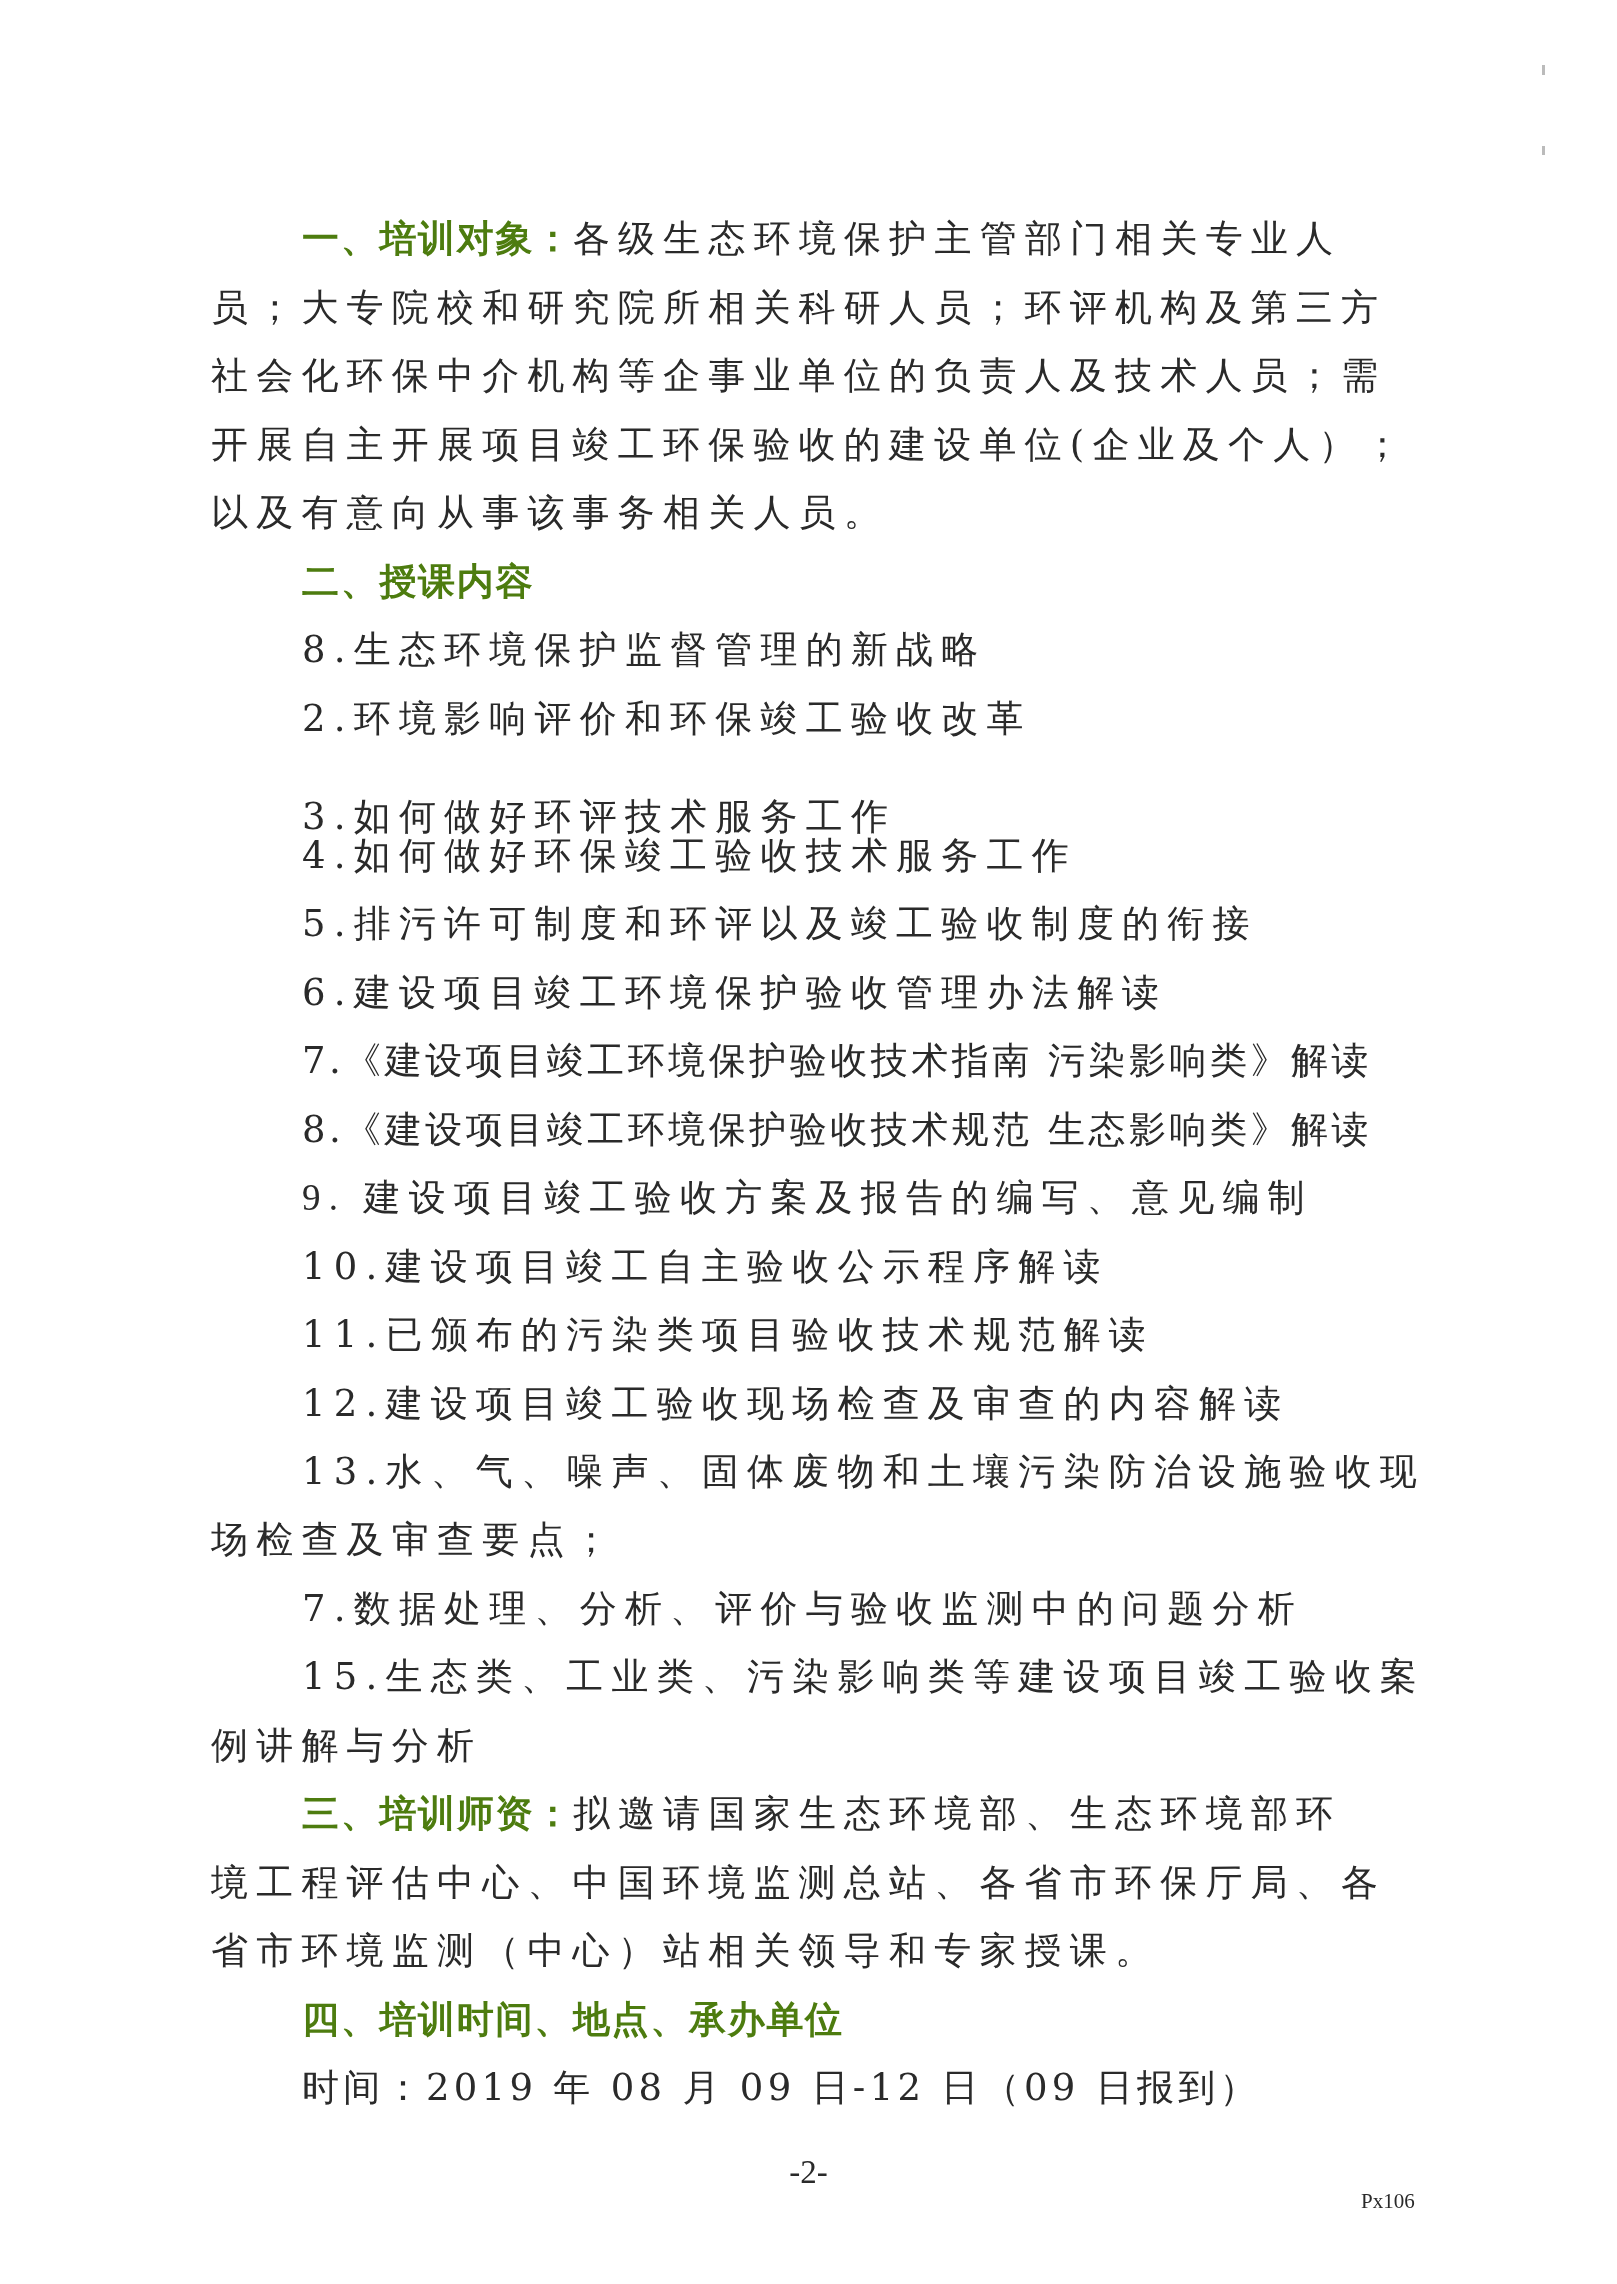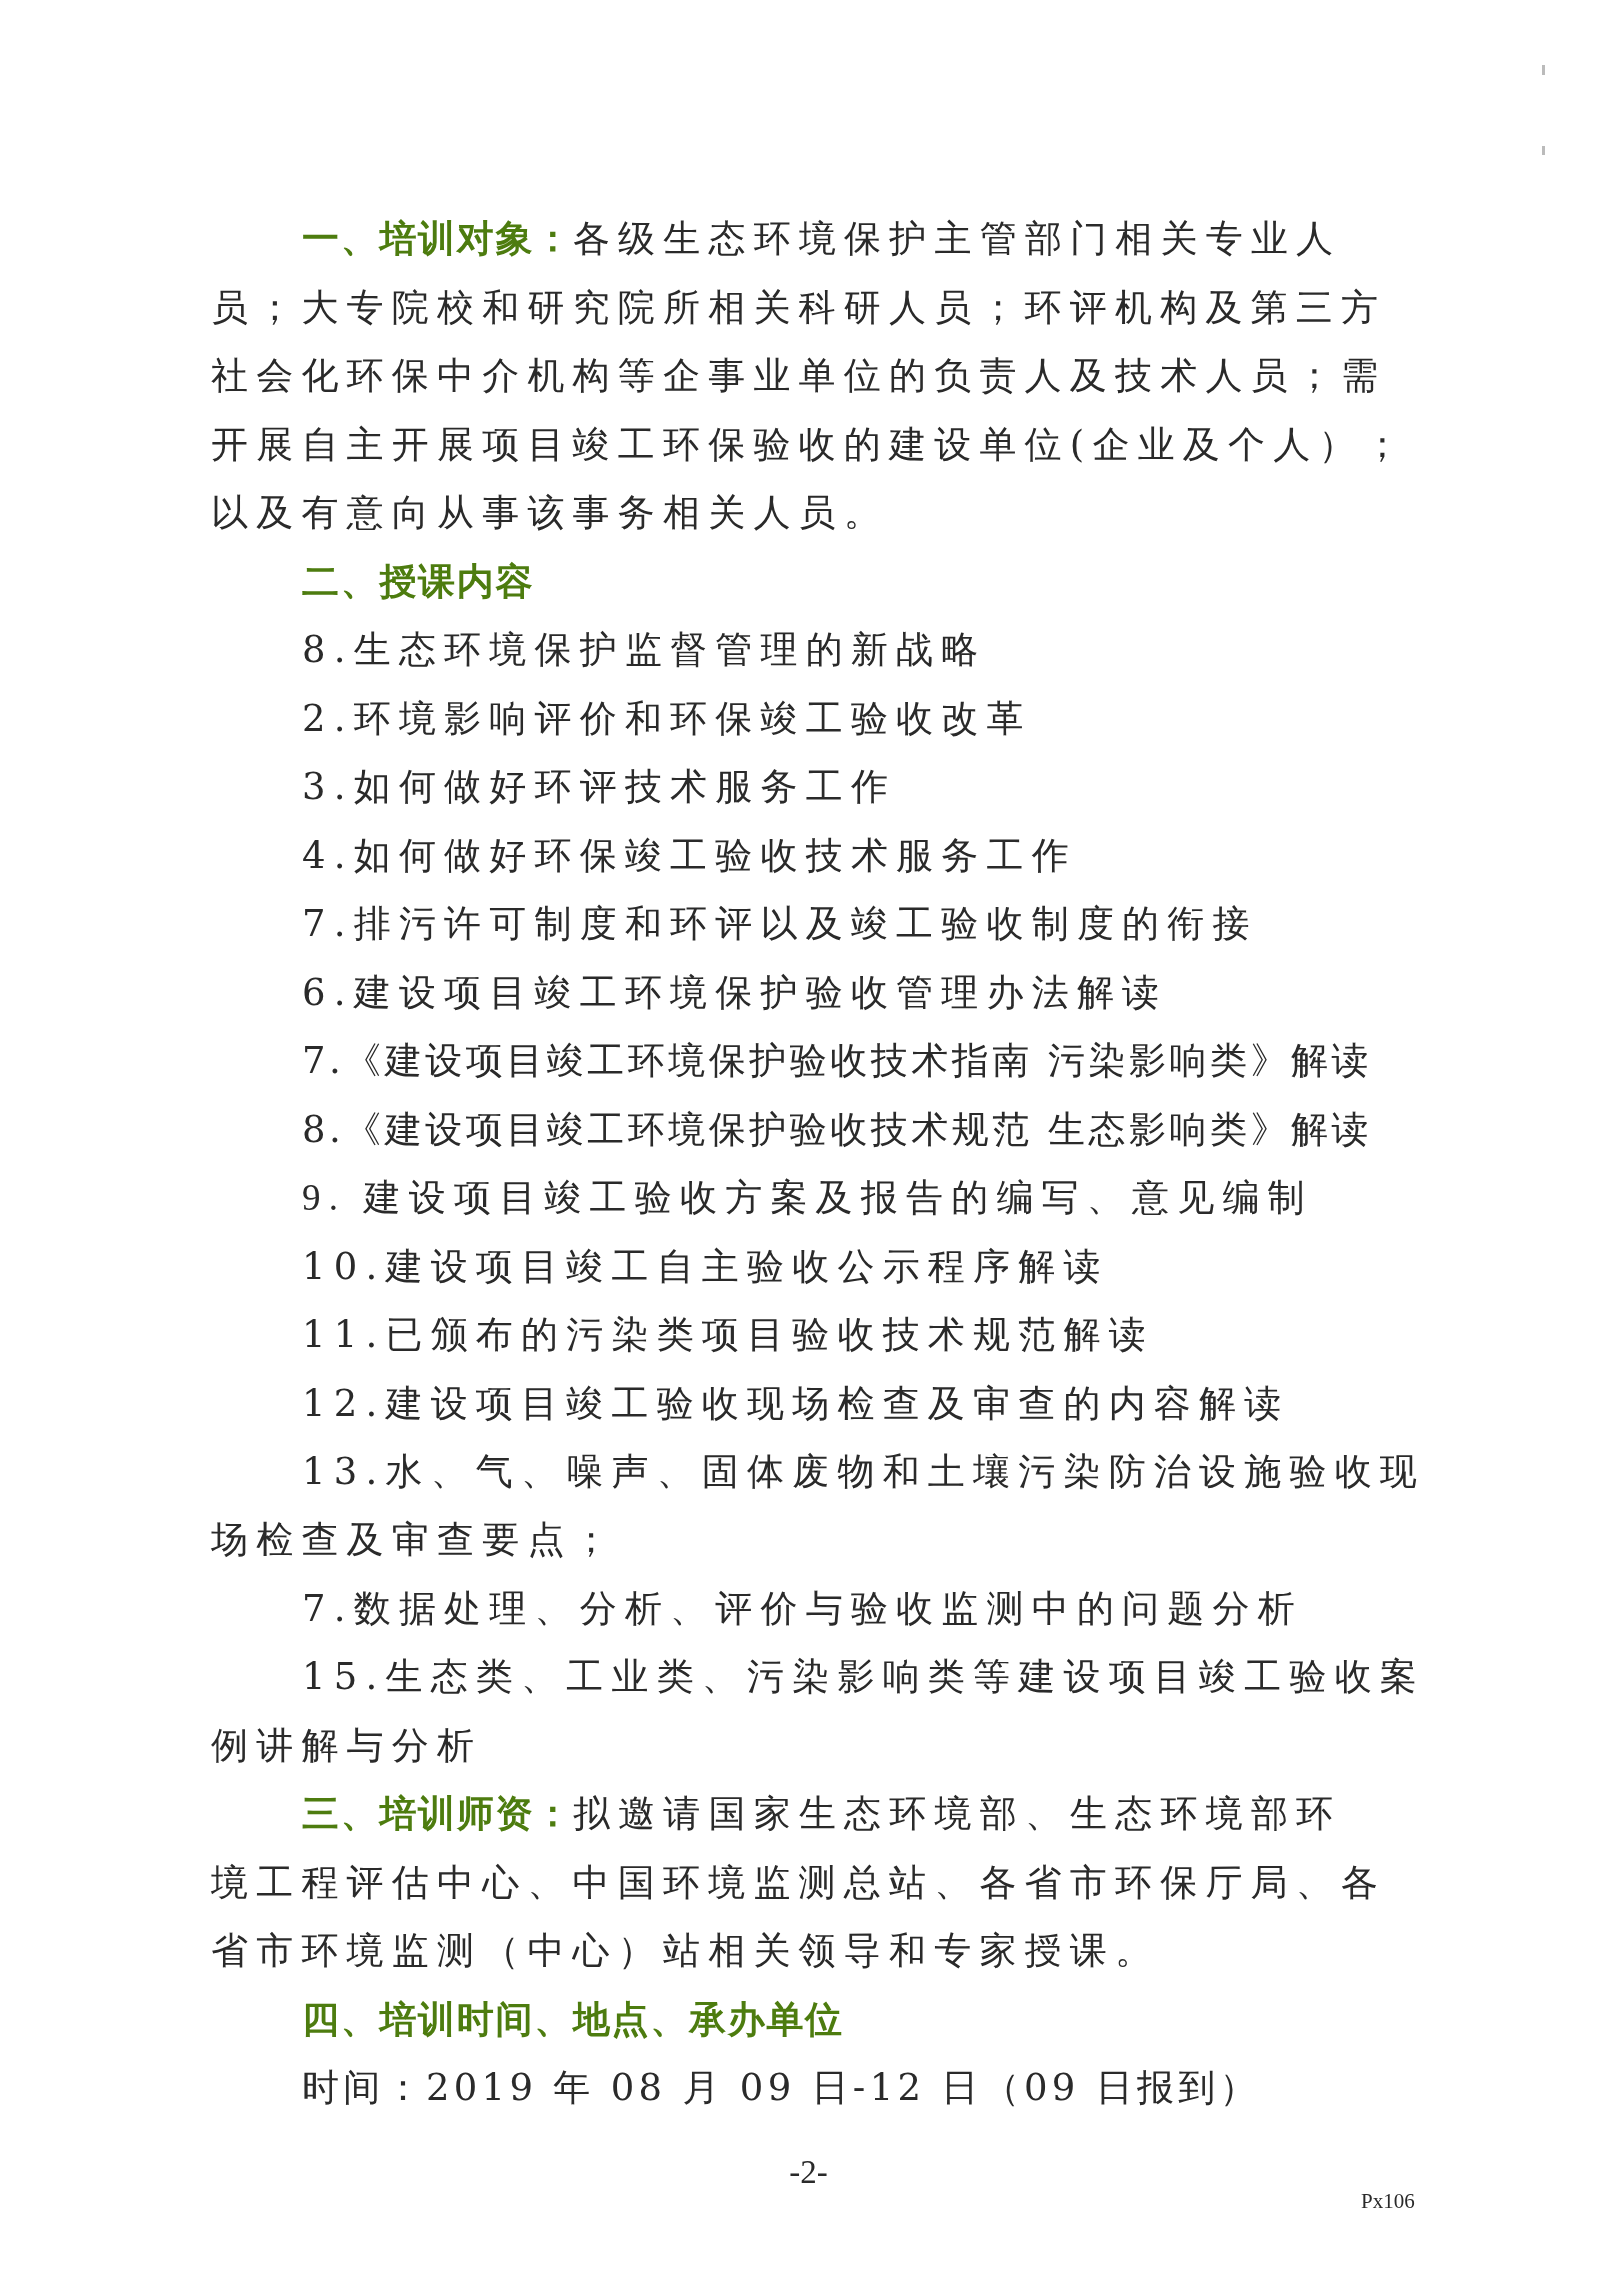--- a/index.html
+++ b/index.html
@@ -26,23 +26,23 @@
     <span class="b">一、培训对象：</span><span>各级生态环境保护主管部门相关专业人</span>
   </div>
   <div class="ln" style="top:274px;">员；大专院校和研究院所相关科研人员；环评机构及第三方</div>
   <div class="ln" style="top:342px;">社会化环保中介机构等企事业单位的负责人及技术人员；需</div>
   <div class="ln" style="top:411px;">开展自主开展项目竣工环保验收的建设单位(企业及个人）；</div>
   <div class="ln" style="top:479px;">以及有意向从事该事务相关人员。</div>
 
   <div class="ln ind b" style="top:548px;">二、授课内容</div>
   <div class="ln ind" style="top:616px;">8.生态环境保护监督管理的新战略</div>
   <div class="ln ind" style="top:685px;">2.环境影响评价和环保竣工验收改革</div>
-  <div class="ln ind" style="top:753px;">3.如何做好环评技术服务工作</div>
+  <div class="ln ind" style="top:783px;">3.如何做好环评技术服务工作</div>
   <div class="ln ind" style="top:822px;">4.如何做好环保竣工验收技术服务工作</div>
-  <div class="ln ind" style="top:890px;">7.排污许可制度和环评以及竣工验收制度的衔接</div>
+  <div class="ln ind" style="top:890px;">5.排污许可制度和环评以及竣工验收制度的衔接</div>
   <div class="ln ind" style="top:959px;">6.建设项目竣工环境保护验收管理办法解读</div>
   <div class="ln ind" style="top:1027px;letter-spacing:3.5px;">7.《建设项目竣工环境保护验收技术指南 污染影响类》解读</div>
   <div class="ln ind" style="top:1096px;letter-spacing:3.5px;">8.《建设项目竣工环境保护验收技术规范 生态影响类》解读</div>
   <div class="ln ind" style="top:1164px;font-family:Liberation Serif, serif;">9.  建设项目竣工验收方案及报告的编写、意见编制</div>
   <div class="ln ind" style="top:1233px;">10.建设项目竣工自主验收公示程序解读</div>
   <div class="ln ind" style="top:1301px;">11.已颁布的污染类项目验收技术规范解读</div>
   <div class="ln ind" style="top:1370px;">12.建设项目竣工验收现场检查及审查的内容解读</div>
   <div class="ln ind" style="top:1438px;">13.水、气、噪声、固体废物和土壤污染防治设施验收现</div>
   <div class="ln" style="top:1506px;">场检查及审查要点；</div>
   <div class="ln ind" style="top:1575px;">7.数据处理、分析、评价与验收监测中的问题分析</div>

